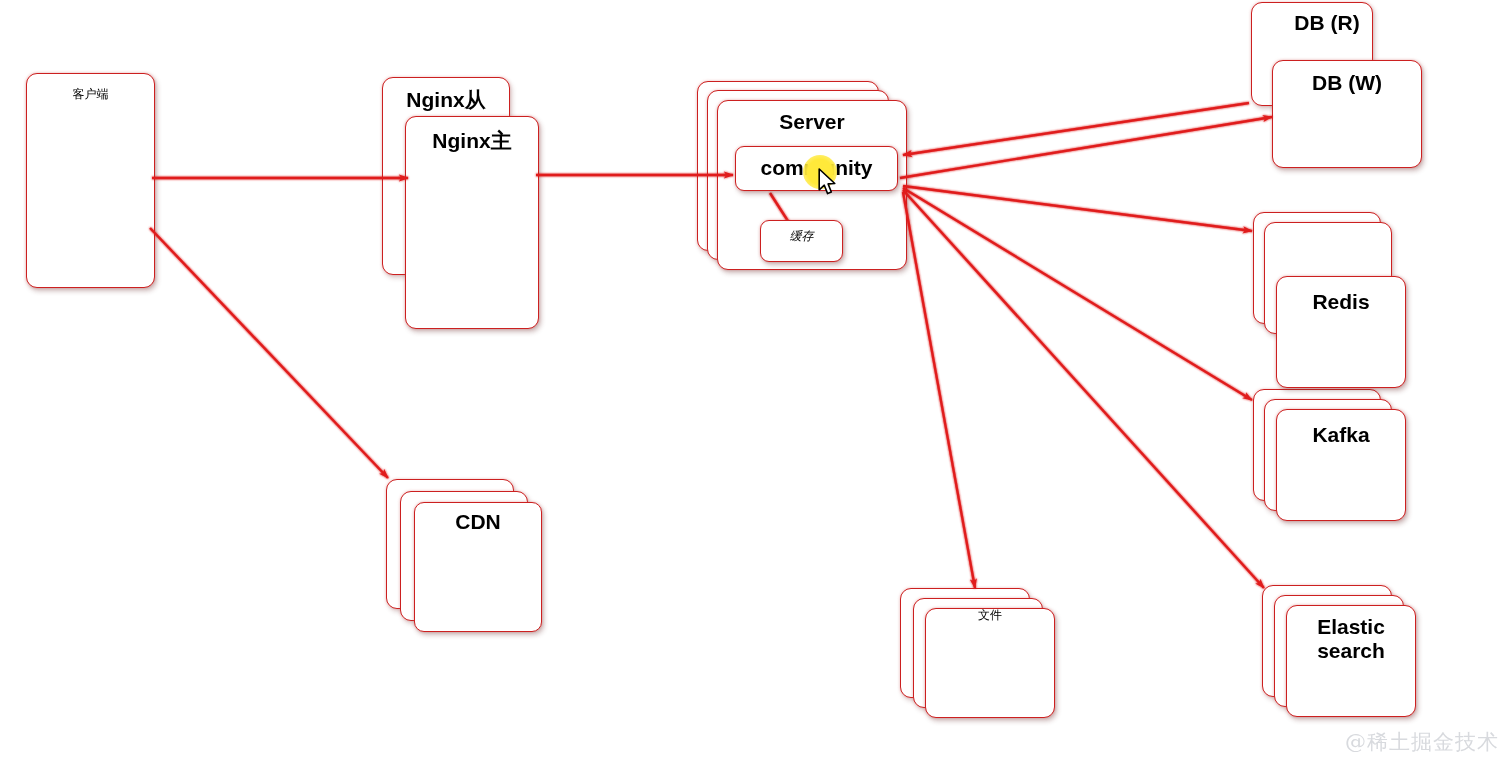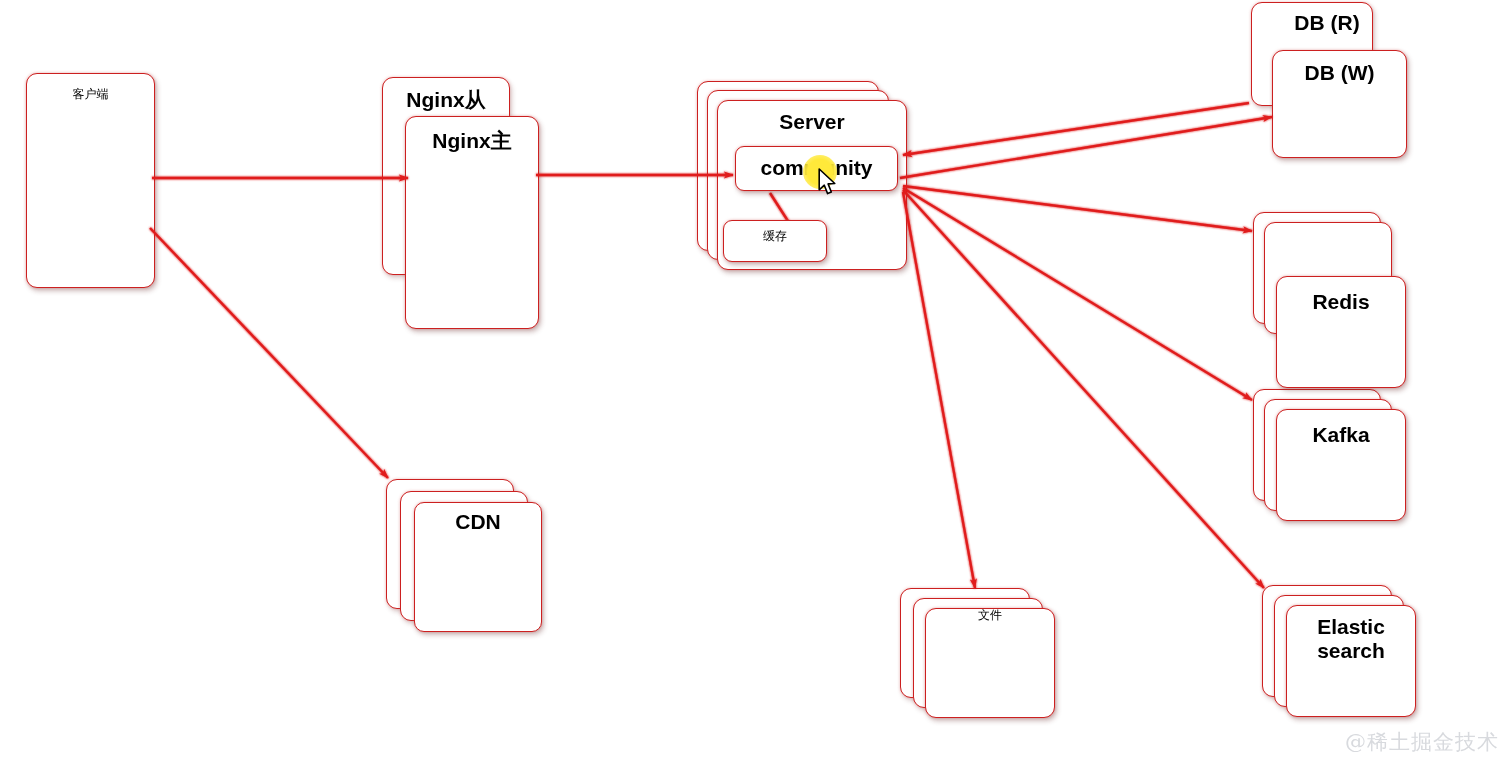--- a/index.html
+++ b/index.html
@@ -175,29 +175,29 @@
   </div>
 
   <div class="node" style="left:717px; top:100px; width:190px; height:170px;">
     <div class="node-label lbl-en" style="top:9px;">Server</div>
   </div>
 
   <div class="node" style="left:735px; top:146px; width:163px; height:45px; border-radius:9px; z-index:10;">
     <div class="node-label lbl-en" style="top:9px;">community</div>
   </div>
 
-  <div class="node" style="left:723px; top:220px; width:104px; height:42px; border-radius:9px; z-index:10;">
+  <div class="node" style="left:760px; top:220px; width:83px; height:42px; border-radius:9px; z-index:10;font-style:italic;">
     <div class="node-label lbl-cn" style="top:9px;">缓存</div>
   </div>
 
   <div class="node" style="left:414px; top:502px; width:128px; height:130px;border-radius:10px;">
     <div class="node-label lbl-en" style="top:7px;">CDN</div>
   </div>
 
-  <div class="node" style="left:1272px; top:50px; width:135px; height:108px;">
+  <div class="node" style="left:1272px; top:60px; width:150px; height:108px;">
     <div class="node-label lbl-en" style="top:10px;">DB (W)</div>
   </div>
 
   <div class="node" style="left:1276px; top:232px; width:130px; height:112px;margin-top:44px;">
     <div class="node-label lbl-en" style="top:13px;">Redis</div>
   </div>
 
   <div class="node" style="left:1276px; top:409px; width:130px; height:112px;">
     <div class="node-label lbl-en" style="top:13px;">Kafka</div>
   </div>

